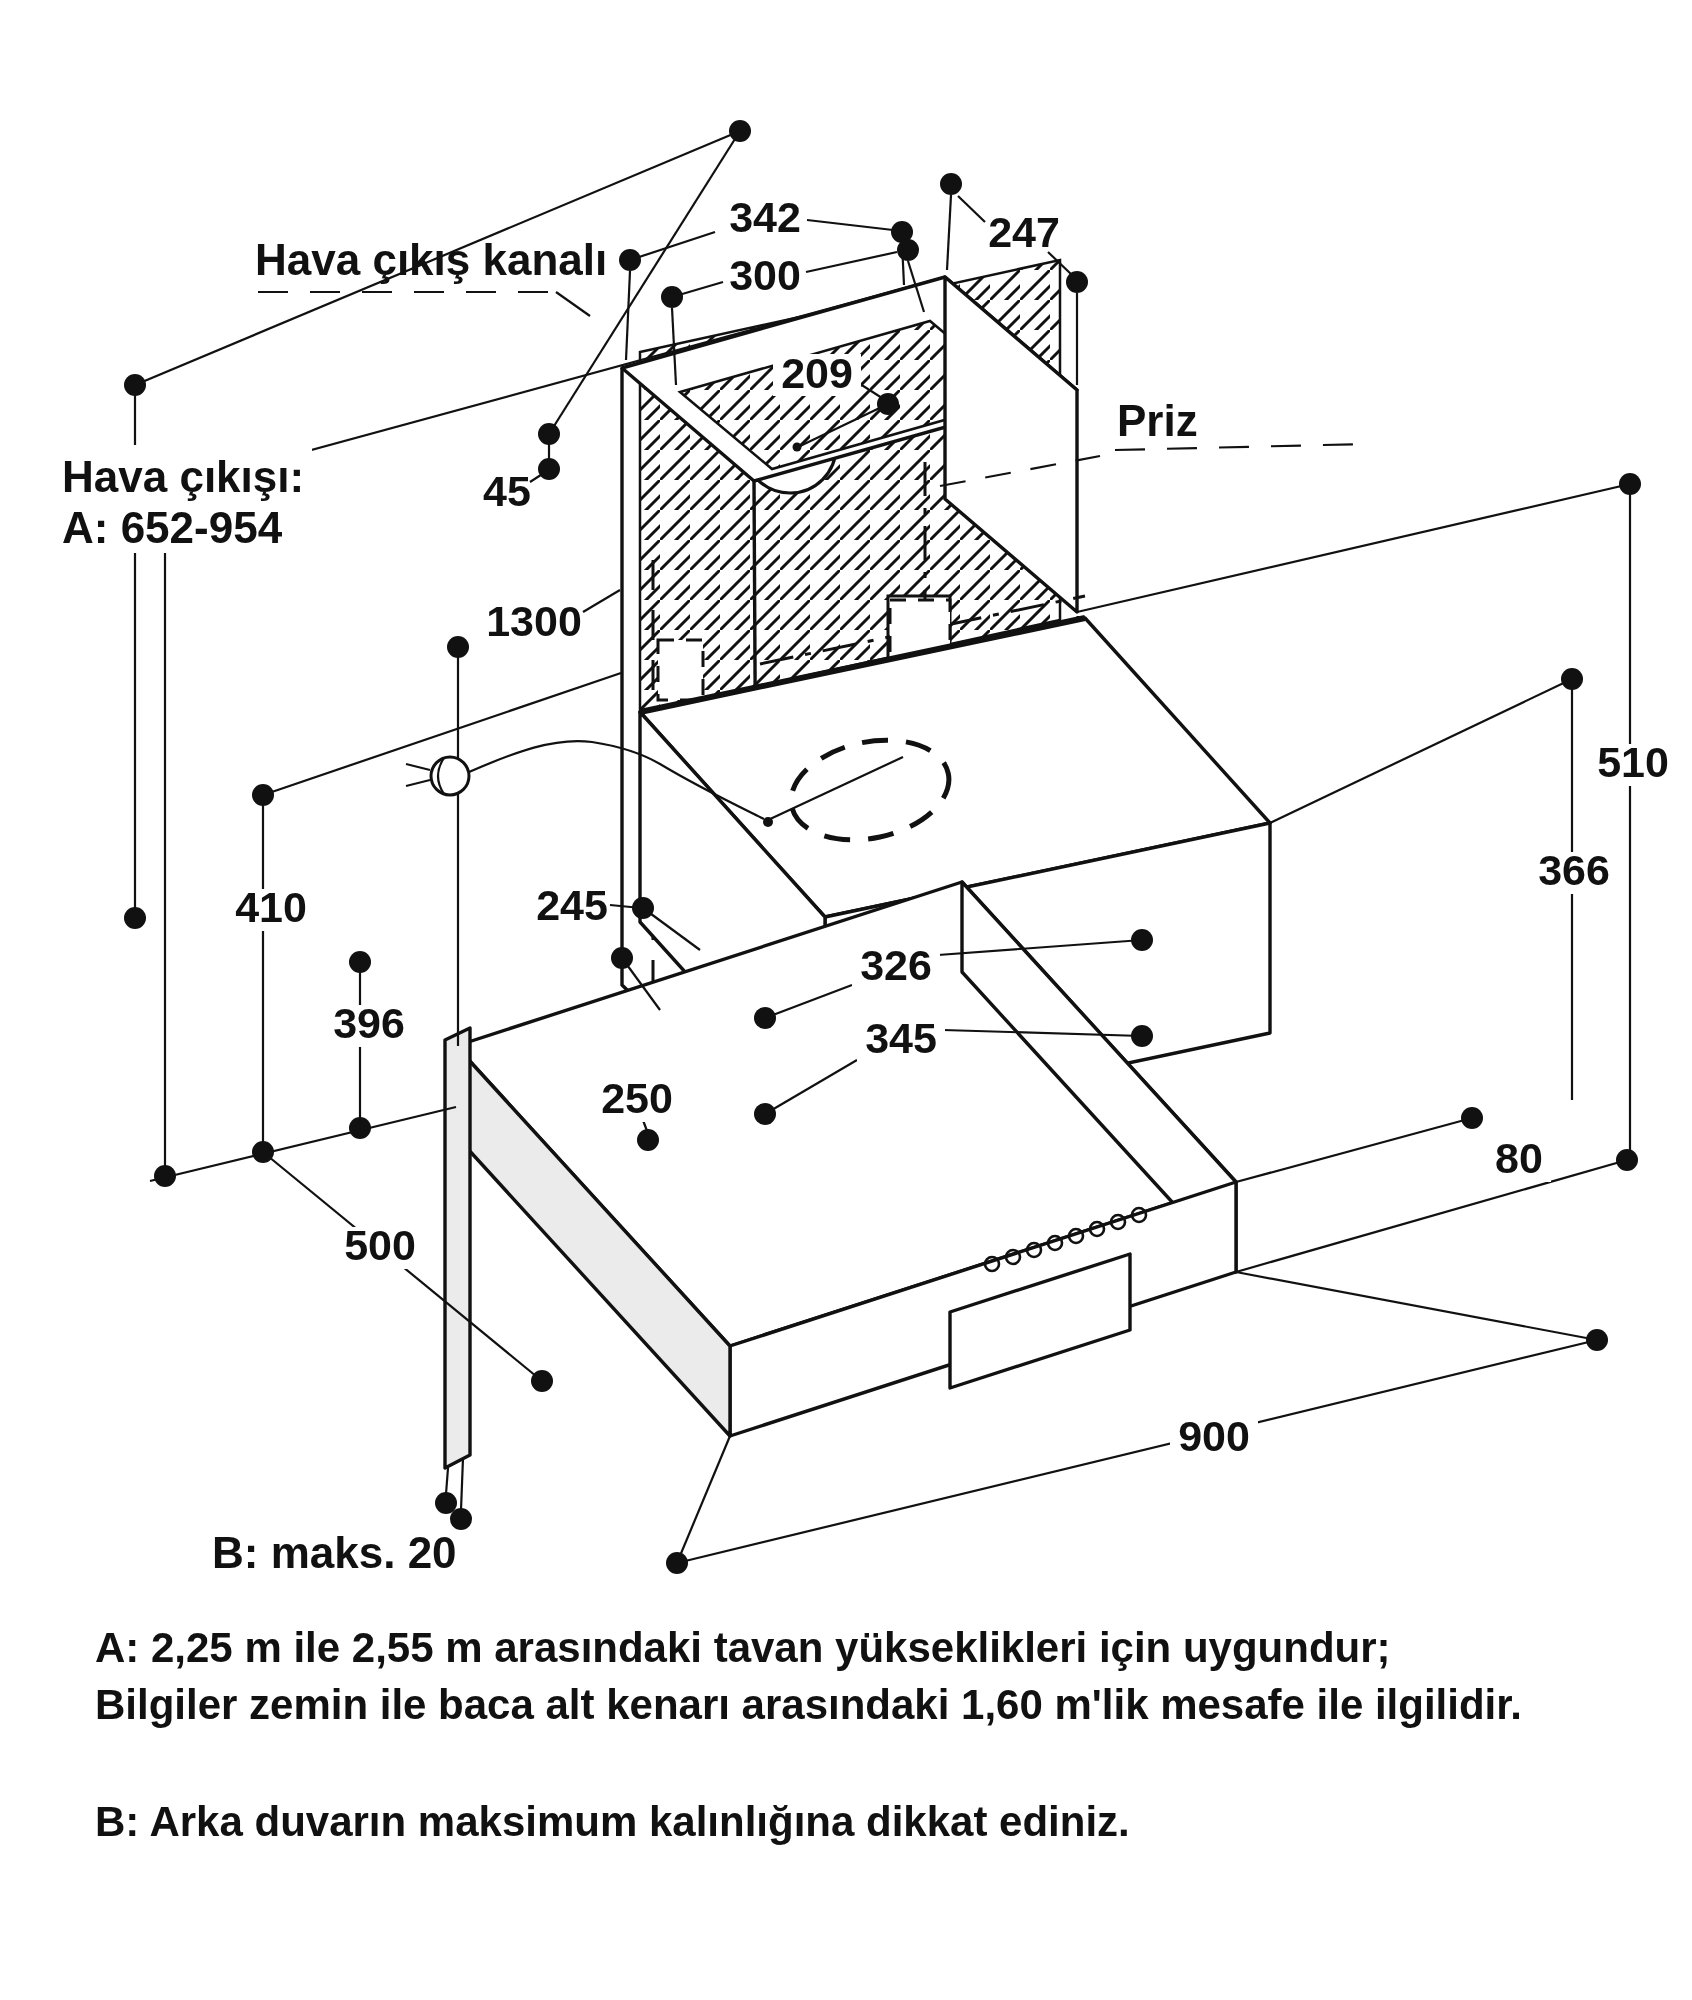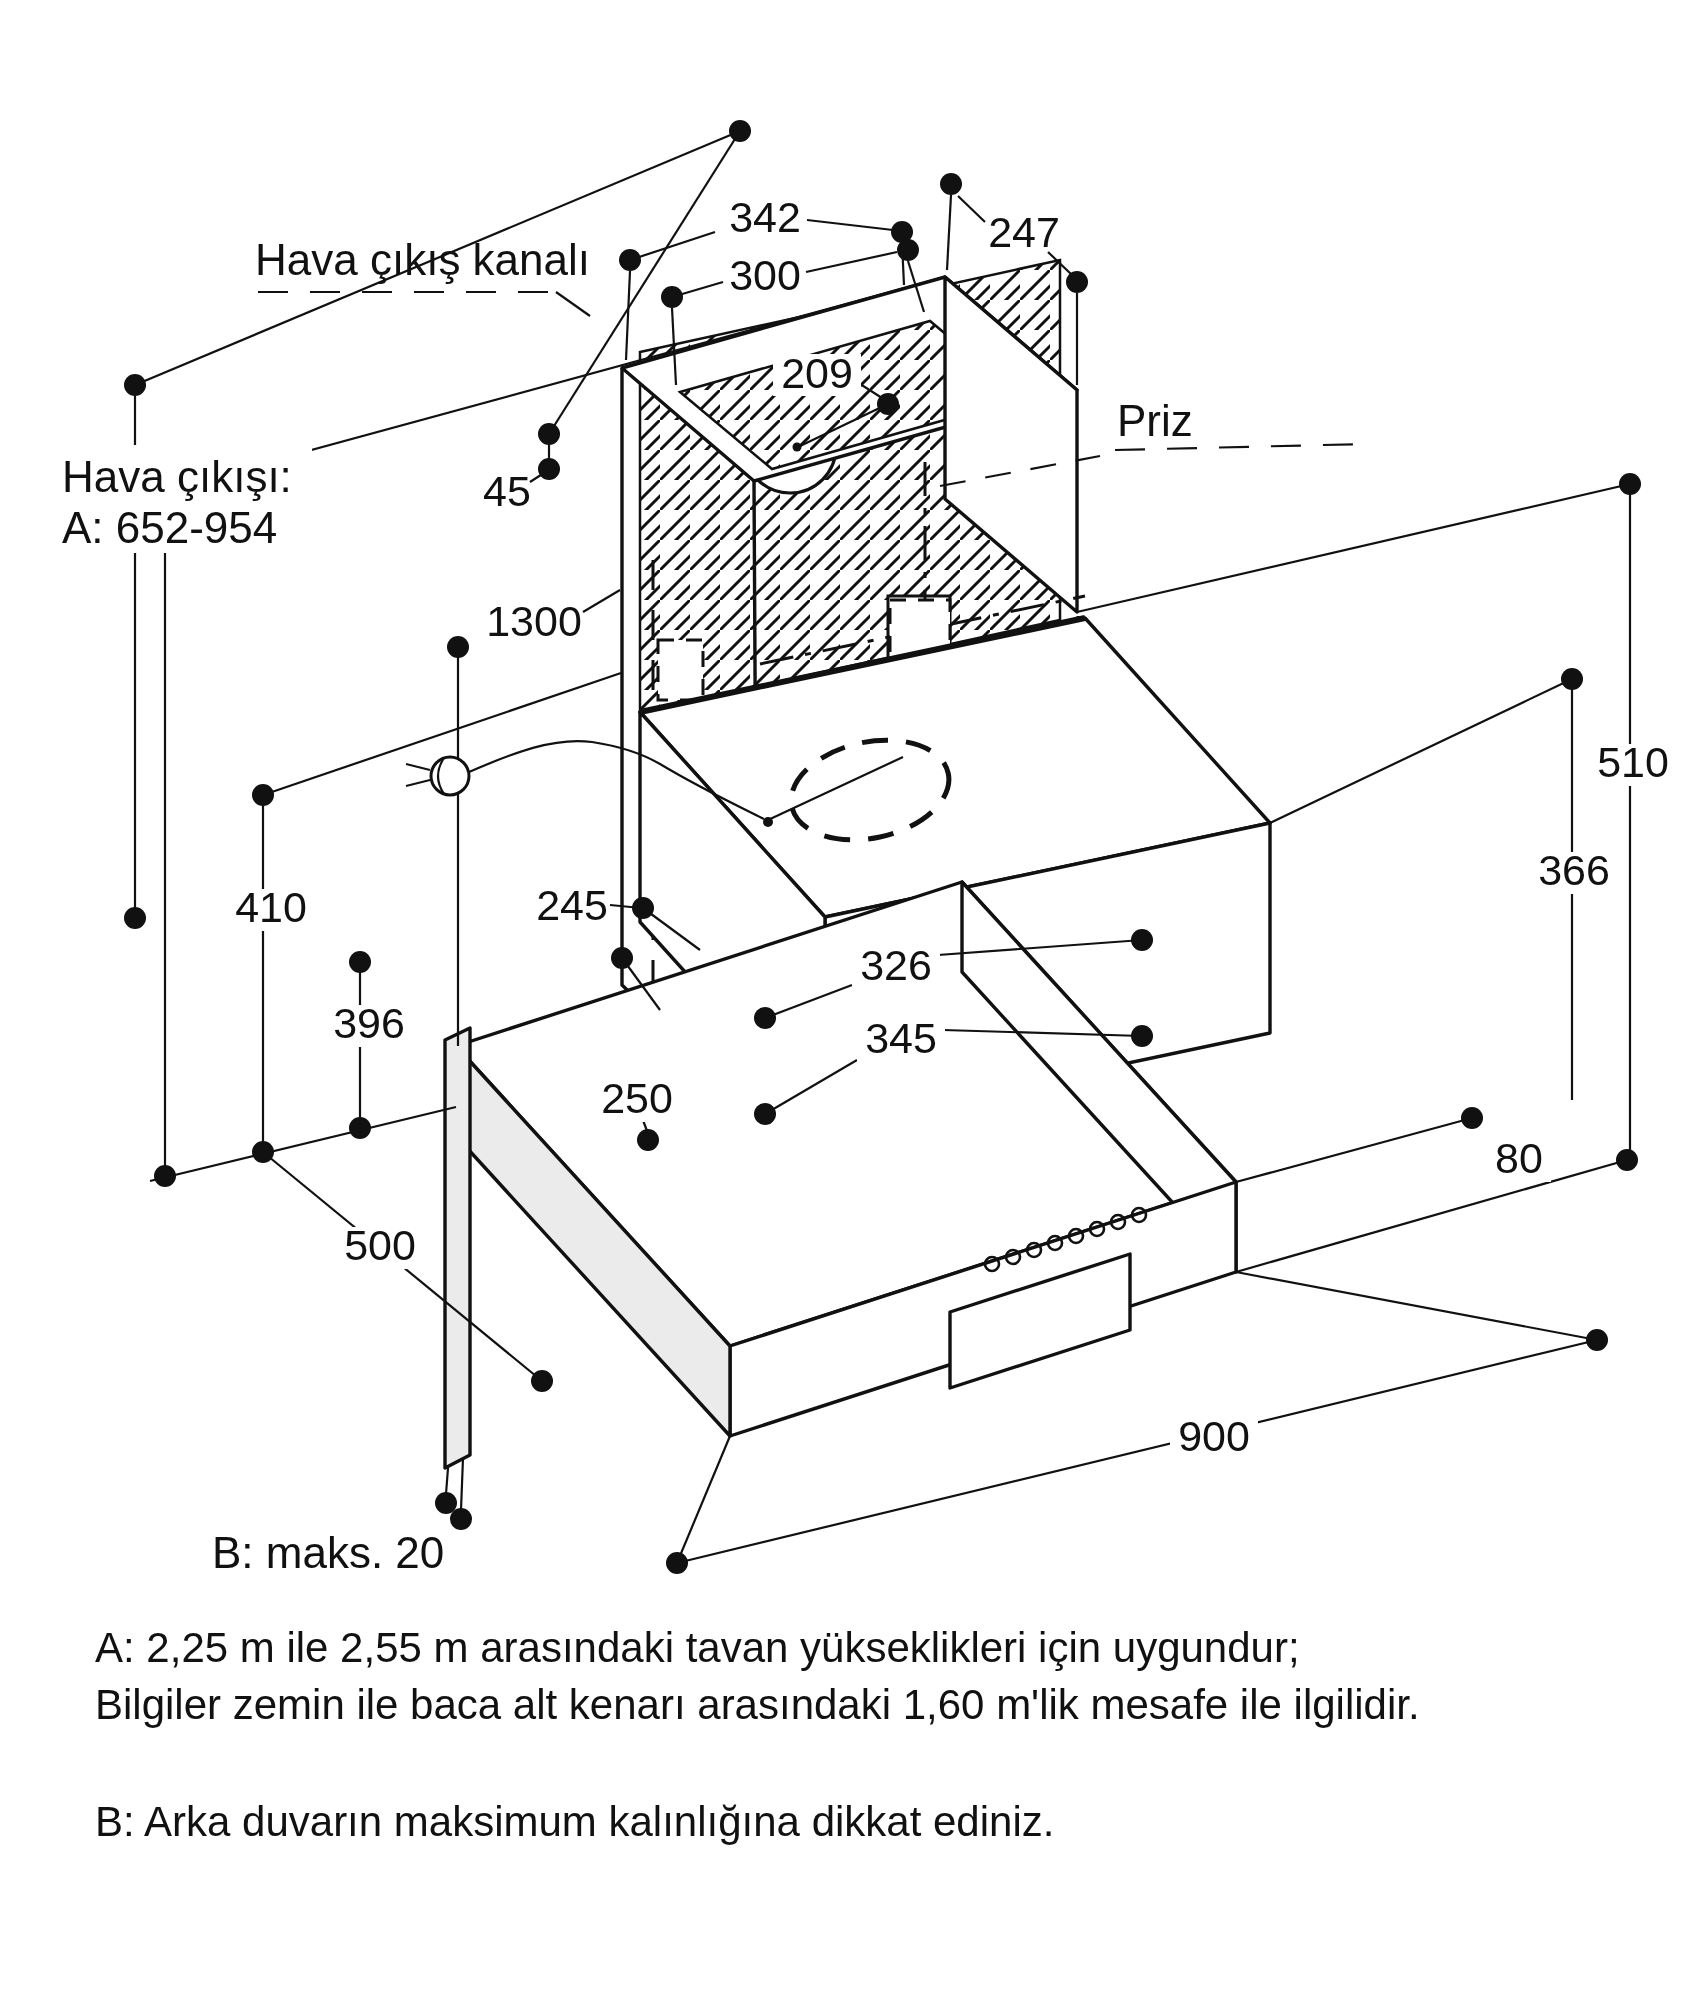--- a/index.html
+++ b/index.html
@@ -1,16 +1,16 @@
 <!DOCTYPE html>
 <html><head>
 <meta charset="utf-8">
 <style>
   html,body{margin:0;padding:0;background:#fff;}
-  .stage{position:relative;width:1692px;height:2000px;background:#fff;overflow:hidden;}
+  .stage{position:relative;width:1692px;height:2000px;background:#fff;overflow:hidden;font-weight:bold;}
   svg{display:block;}
   text{font-family:"Liberation Sans",sans-serif;fill:#111111;}
   .dim{font-size:43px;}
   .lab{font-size:44px;}
   .note{font-size:42px;}
   .ln{stroke:#111111;stroke-width:2.2;fill:none;}
   .edge{stroke:#111111;stroke-width:3.4;fill:none;stroke-linejoin:round;}
   .thick{stroke:#111111;stroke-width:6;fill:none;}
   .facew{fill:#ffffff;stroke:#111111;stroke-width:3.4;stroke-linejoin:round;}
   .faceg{fill:#ebebeb;stroke:#111111;stroke-width:3.4;stroke-linejoin:round;}

